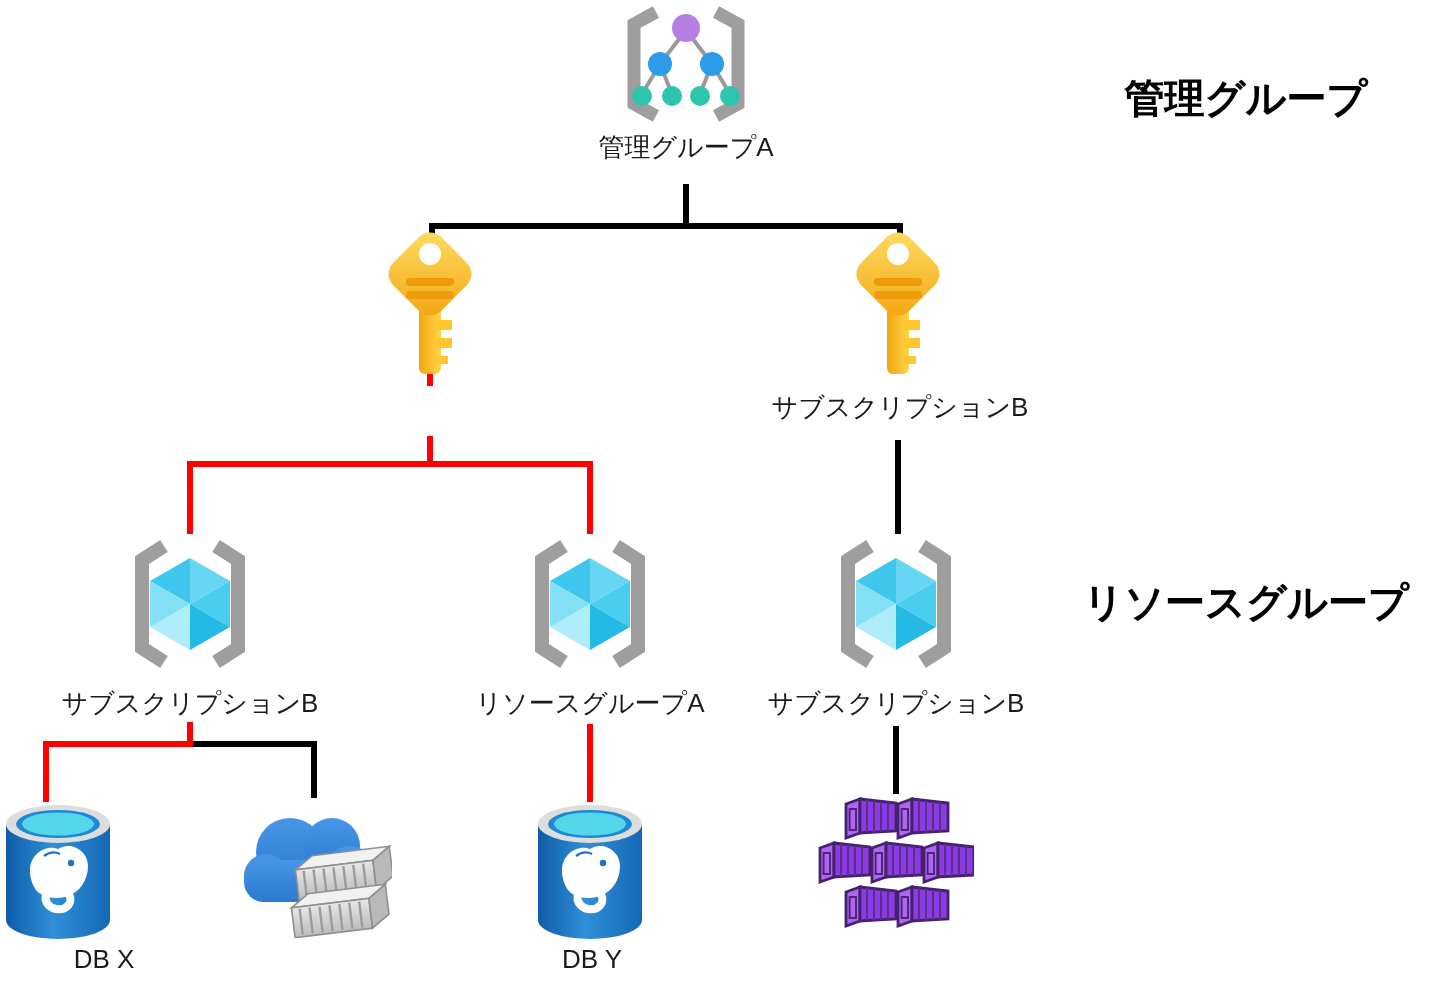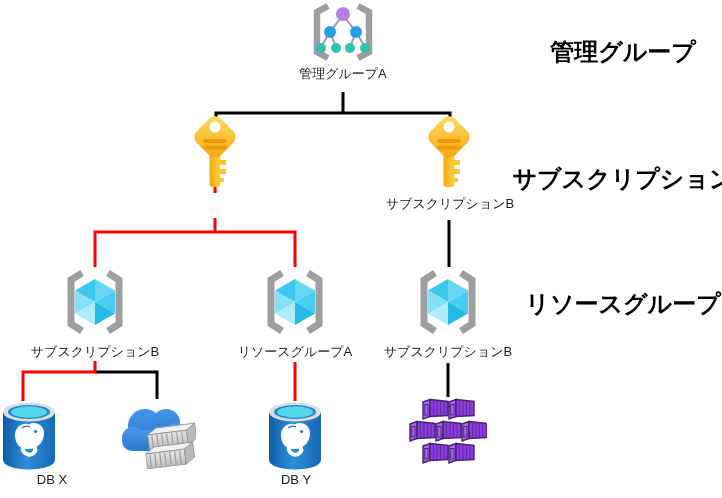--- a/index.html
+++ b/index.html
@@ -9,21 +9,21 @@
   }
   .edges-layer{position:absolute;left:0;top:0;z-index:1;}
   .edge{fill:none;stroke-width:3;stroke-linecap:butt;stroke-linejoin:miter;}
   .icon{position:absolute;z-index:2;}
   .node-label{
     position:absolute;z-index:3;font-size:13px;color:#1a1a1a;
     white-space:nowrap;transform:translateX(-50%);text-align:center;
   }
   .cat-label{
     position:absolute;z-index:3;left:623px;transform:translateX(-50%);
-    font-size:24px;font-weight:bold;color:#000;white-space:nowrap;
+    font-size:20px;font-weight:bold;color:#000;white-space:nowrap;
   }
   .defs-holder{position:absolute;width:0;height:0;overflow:hidden;}
 </style>
 </head>
 <body>
 
 <svg class="defs-holder" aria-hidden="true">
   <defs>
     <linearGradient id="grad-keyhead" x1="0" y1="0" x2="1" y2="1">
       <stop offset="0" stop-color="#FFDD66"></stop>
@@ -180,16 +180,15 @@
 
   <div class="node-label" style="left:343px;top:65px">管理グループA</div>
   <div class="node-label" style="left:450px;top:195px">サブスクリプションB</div>
   <div class="node-label" style="left:95px;top:343px">サブスクリプションB</div>
   <div class="node-label" style="left:295px;top:343px">リソースグループA</div>
   <div class="node-label" style="left:448px;top:343px">サブスクリプションB</div>
   <div class="node-label" style="left:52px;top:472px">DB X</div>
   <div class="node-label" style="left:296px;top:472px">DB Y</div>
 
   <div class="cat-label" style="top:36px">管理グループ</div>
-  <div class="cat-label" style="top:163px">サブスクリプション</div>
   <div class="cat-label" style="top:288px">リソースグループ</div>
 
 </div>
 
 </body></html>

